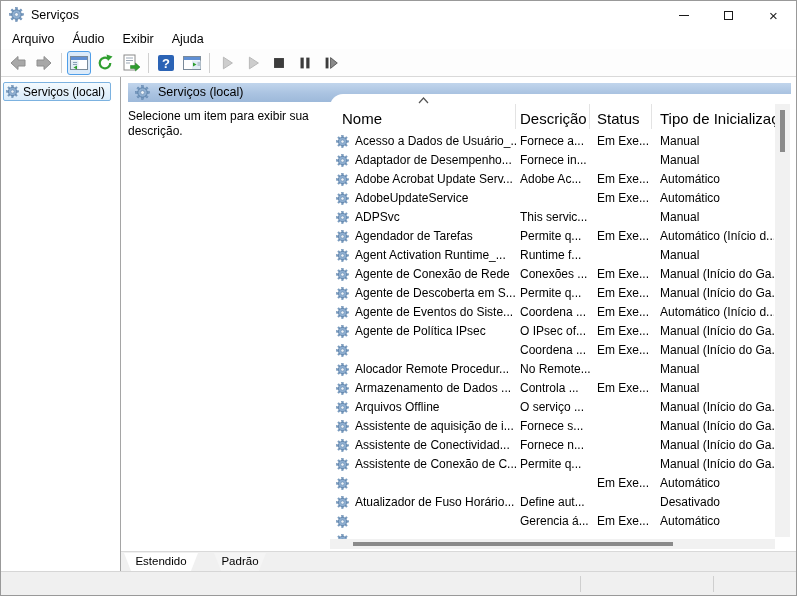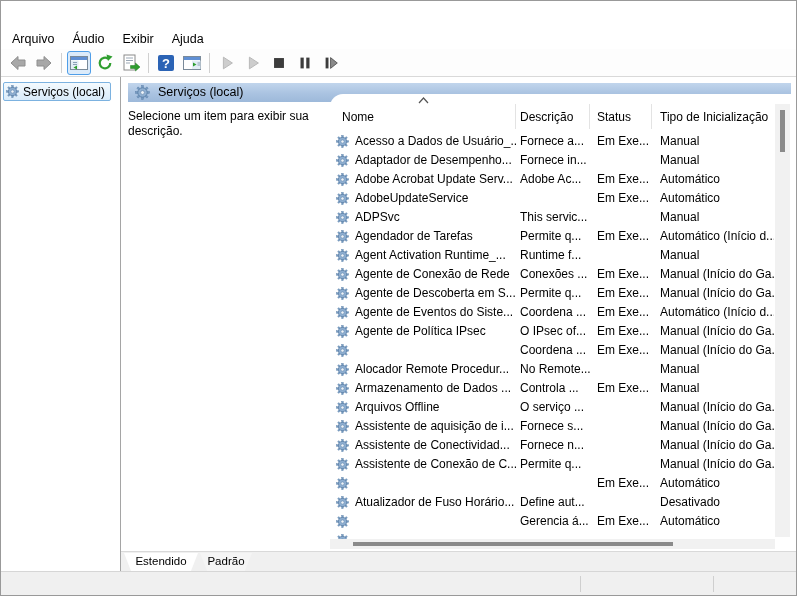--- a/index.html
+++ b/index.html
@@ -42,21 +42,21 @@
   .main{ flex:1; position:relative; background:#fff; overflow:hidden; }
   .band{ position:absolute; left:7px; right:5px; top:6px; height:19px;
          background:linear-gradient(180deg,#c1d5ec 0%,#aac3e1 55%,#9db9da 100%); }
   .band .band-icon{ position:absolute; left:7px; top:2px; }
   .band .band-title{ position:absolute; left:30px; top:0; line-height:19px; font-size:12.5px; }
   .desc-prompt{ position:absolute; left:7px; top:32px; width:208px; font-size:12px; line-height:15px; }
 
   
   .card{ position:absolute; left:209px; top:17px; width:463px; height:459px;
          background:#fff; border-top-left-radius:13px; }
-  .col-head{ position:absolute; top:16px; font-size:12px; white-space:nowrap; overflow:hidden; }
+  .col-head{ position:absolute; top:16px; font-size:15px; white-space:nowrap; overflow:hidden; }
   .col-div{ position:absolute; top:10px; height:25px; width:1px; background:#e3e3e3; }
   .sort-chevron{ position:absolute; left:88px; top:3px; }
   .rows{ position:absolute; left:0; top:38px; width:445px; height:407px; overflow:hidden; }
   .row{ position:relative; height:19px; }
   .row .c{ position:absolute; top:0; line-height:19px; font-size:12px; white-space:nowrap; overflow:hidden; }
   .row .ic{ position:absolute; left:6px; top:3px; }
   .row .name{ left:25px; width:163px; }
   .row .desc{ left:190px; width:75px; }
   .row .stat{ left:267px; width:61px; }
   .row .start{ left:330px; width:114px; }
@@ -68,21 +68,21 @@
 
   
   .tabstrip{ position:absolute; left:0; right:0; bottom:0; height:20px; background:#f0f0f0;
              border-top:1px solid #d9d9d9; display:flex; padding-left:3px; }
   .tab{ height:18px; margin-top:1px; font-size:11.5px; line-height:17px; text-align:center;
         clip-path:polygon(0 0,100% 0,calc(100% - 7px) 100%,7px 100%);
         filter:drop-shadow(1px 0 0 #a0a0a0) drop-shadow(-1px 0 0 #a0a0a0) drop-shadow(0 1px 0 #a0a0a0); }
   .tab.selected{ background:#fff; }
   .tab:not(.selected){ background:#f5f5f5; }
   .tab-estendido{ width:74px; }
-  .tab-padrao{ width:52px; margin-left:2px; }
+  .tab-padrao{ width:52px; margin-left:16px; }
 
   
   .statusbar{ position:absolute; left:0; right:0; bottom:0; height:24px; background:#f0f0f0;
               border-top:1px solid #d6d6d6; }
   .status-sep{ position:absolute; top:4px; width:1px; height:16px; background:#cfcfcf; }
 
   svg{ display:block; }
 </style>
 </head>
 <body>
@@ -103,20 +103,39 @@
         </g>
       </g>
       <circle cx="8" cy="8" r="5" fill="#8fafd1" stroke="#5c80a8"></circle>
       <circle cx="8" cy="8" r="2" fill="#eef3f8" stroke="#5c80a8" stroke-width="0.6"></circle>
     </symbol>
   </defs>
 </svg>
 
 <div class="window">
 
+  <div class="titlebar">
+    <span class="app-icon">
+      <svg width="15" height="15" viewBox="0 0 16 16">
+          <use href="#gear"></use>
+        </svg>
+    </span>
+    <span class="title">Serviços</span>
+    <div class="win-controls">
+      <div class="win-btn">
+          <span class="glyph-min"></span>
+        </div>
+      <div class="win-btn">
+          <span class="glyph-max"></span>
+        </div>
+      <div class="win-btn">
+          <span class="glyph-close">×</span>
+        </div>
+    </div>
+  </div>
 
   <div class="menubar" id="menubar"><span class="menu-item">Arquivo</span><span class="menu-item">Áudio</span><span class="menu-item">Exibir</span><span class="menu-item">Ajuda</span></div>
 
   <div class="toolbar">
     <div class="tool-btn">
       <svg width="20" height="20" viewBox="0 0 20 20">
           <path d="M3 10 L10 3.5 L10 7 L17 7 L17 13 L10 13 L10 16.5 Z" fill="#a8a8a8" stroke="#8e8e8e"></path>
         </svg>
     </div>
     <div class="tool-btn">

